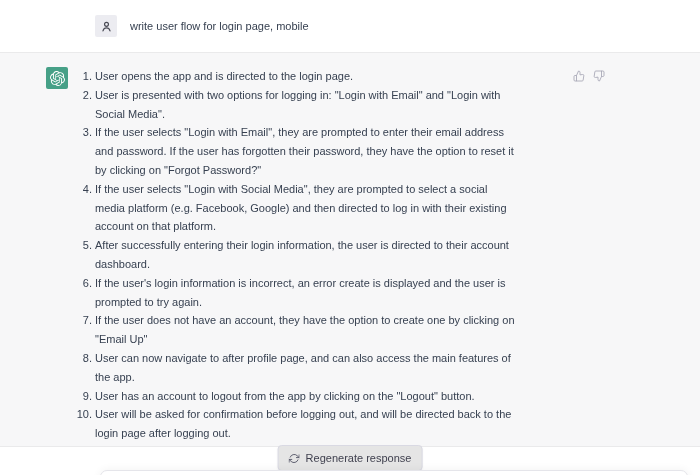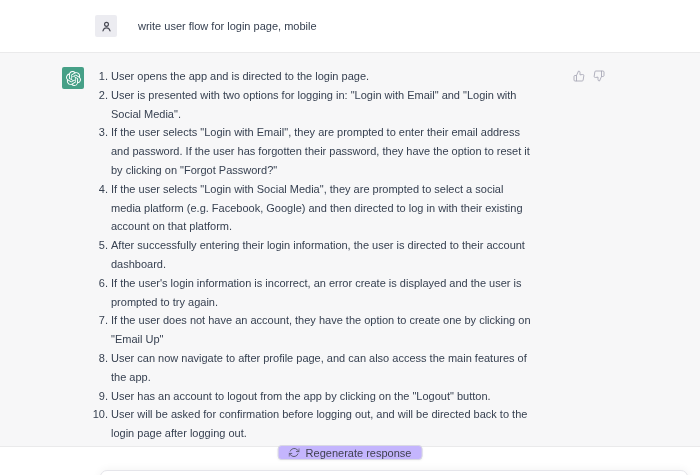--- a/index.html
+++ b/index.html
@@ -11,21 +11,20 @@
     color: #374151;
     position: relative;
   }
   
   .user-row {
     height: 52px;
     display: flex;
     align-items: center;
     padding-left: 95px;
     background: #ffffff;
-    gap: 8px;
   }
   .avatar {
     width: 22px; height: 22px;
     border-radius: 2px;
     flex: 0 0 22px;
     display: flex; align-items: center; justify-content: center;
   }
   .avatar.user { background: #ececf1; }
   .avatar.assistant { background: #46a087; }
   .user-row .avatar { margin-right: 13px; }
@@ -35,21 +34,21 @@
     color: #374151;
   }
   
   .assistant-section {
     height: 395px;
     background: #f7f7f8;
     border-top: 1px solid rgba(0,0,0,0.05);
     border-bottom: 1px solid rgba(0,0,0,0.05);
     position: relative;
     display: flex;
-    padding: 14px 60px 0 62px;
+    padding: 14px 60px 0 46px;
   }
   .assistant-section .avatar { margin-right: 27px; }
   .response-content {
     width: 482px;
     font-size: 11px;
     line-height: 18.8px;
     color: #374151;
   }
   .response-content ol {
     margin: 0;
@@ -78,26 +77,26 @@
     color: #a9a9b8;
     display: flex;
     align-items: center;
   }
   
   .regenerate-btn {
     position: absolute;
     top: 445px;
     left: 50%;
     transform: translateX(-50%);
-    height: 15px;
+    height: 26px;
     display: flex;
     align-items: center;
     gap: 6px;
     padding: 0 10px;
-    background: #c4b5fd;
+    background: #e5e5e5;
     border: 1px solid #d9d9e3;
     border-radius: 4px;
     font-size: 11px;
     color: #40414f;
     cursor: pointer;
     box-shadow: 0 1px 2px rgba(0,0,0,0.04);
     font-family: "Liberation Sans", "DejaVu Sans", sans-serif;
     white-space: nowrap;
     text-align: right;
   }

